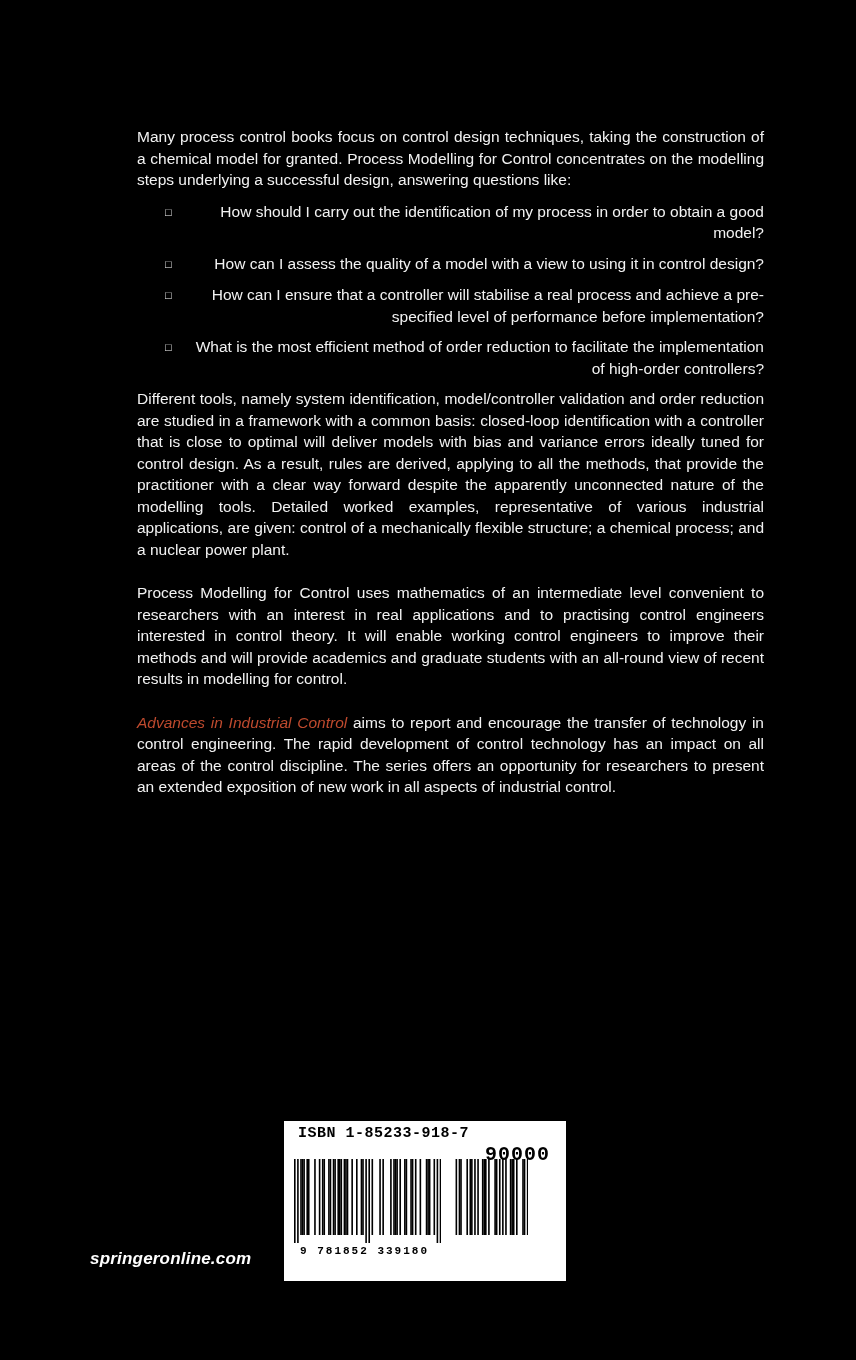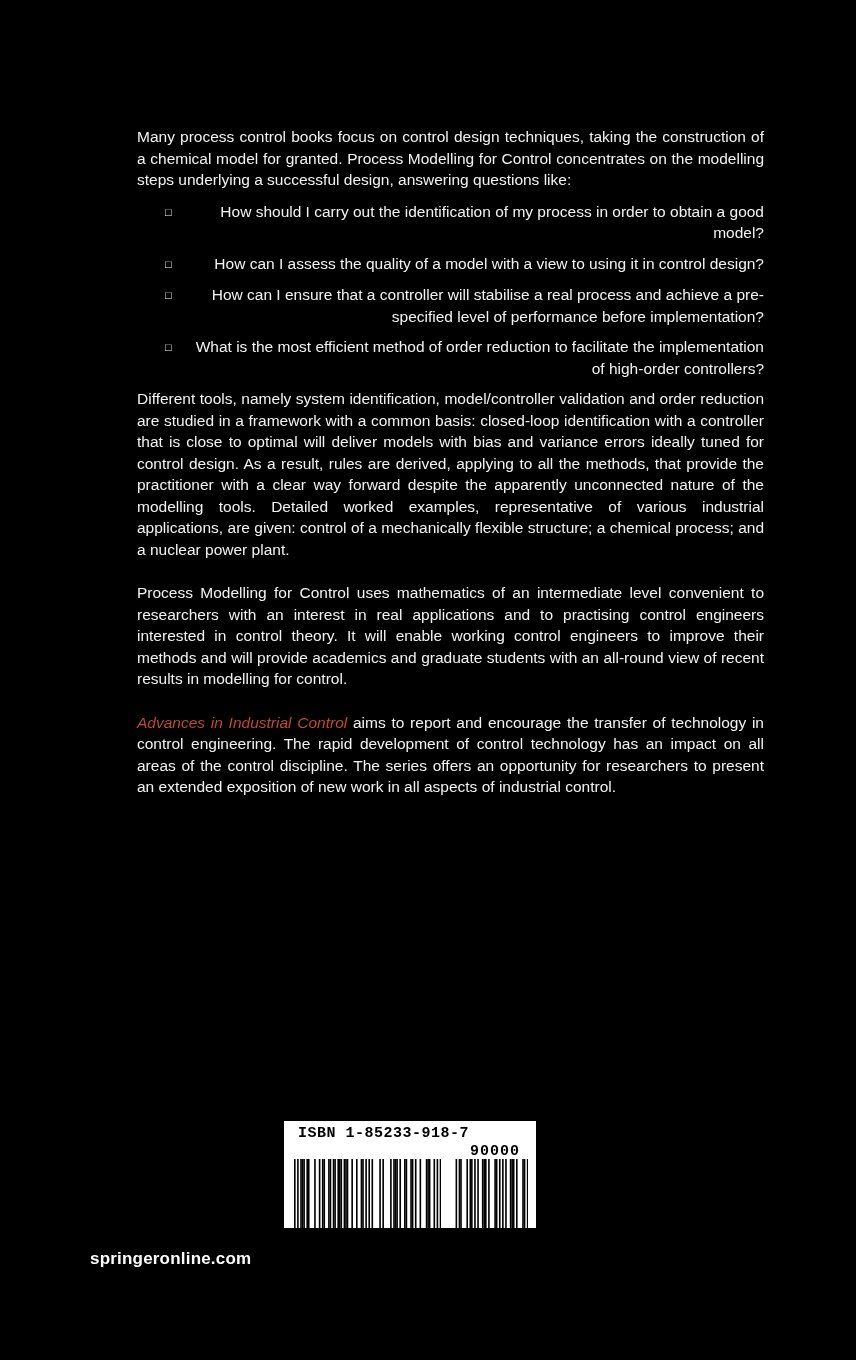--- a/index.html
+++ b/index.html
@@ -31,36 +31,37 @@
   .bullet-glyph{
     flex:0 0 16px;width:16px;
     font-size:11px;line-height:21.5px;
     margin-top:1px;color:var(--fg);
   }
   .bullet-text{flex:1;text-align:right;}
   .footer-site{
     position:absolute;left:90px;top:1249px;
     font-size:17px;font-weight:bold;letter-spacing:0.2px;
     color:#ffffff;
+    font-style:italic;
   }
   .barcode-box{
     position:absolute;left:284px;top:1121px;
-    width:252px;height:107px;
-    background:#ffffff;color:#000000;
+    width:252px;height:160px;
+    background:#ffffff;color:#000000;padding-left:30px;
   }
   .isbn-label{
     position:absolute;top:4px;left:14px;
     font-family:"Liberation Mono",monospace;
     font-weight:bold;font-size:15px;letter-spacing:0.5px;
     white-space:nowrap;
   }
   .addon-label{
     position:absolute;top:22px;right:16px;
     font-family:"Liberation Mono",monospace;
-    font-weight:bold;font-size:15px;letter-spacing:1px;
+    font-weight:bold;font-size:20px;letter-spacing:1px;
   }
   .bars-main{position:absolute;left:10px;top:38px;}
   .bars-addon{position:absolute;left:170px;top:38px;}
   .digits-line{
     position:absolute;left:16px;top:124px;
     font-family:"Liberation Mono",monospace;
     font-weight:bold;font-size:11px;letter-spacing:2px;
     white-space:nowrap;
   }
 </style>

